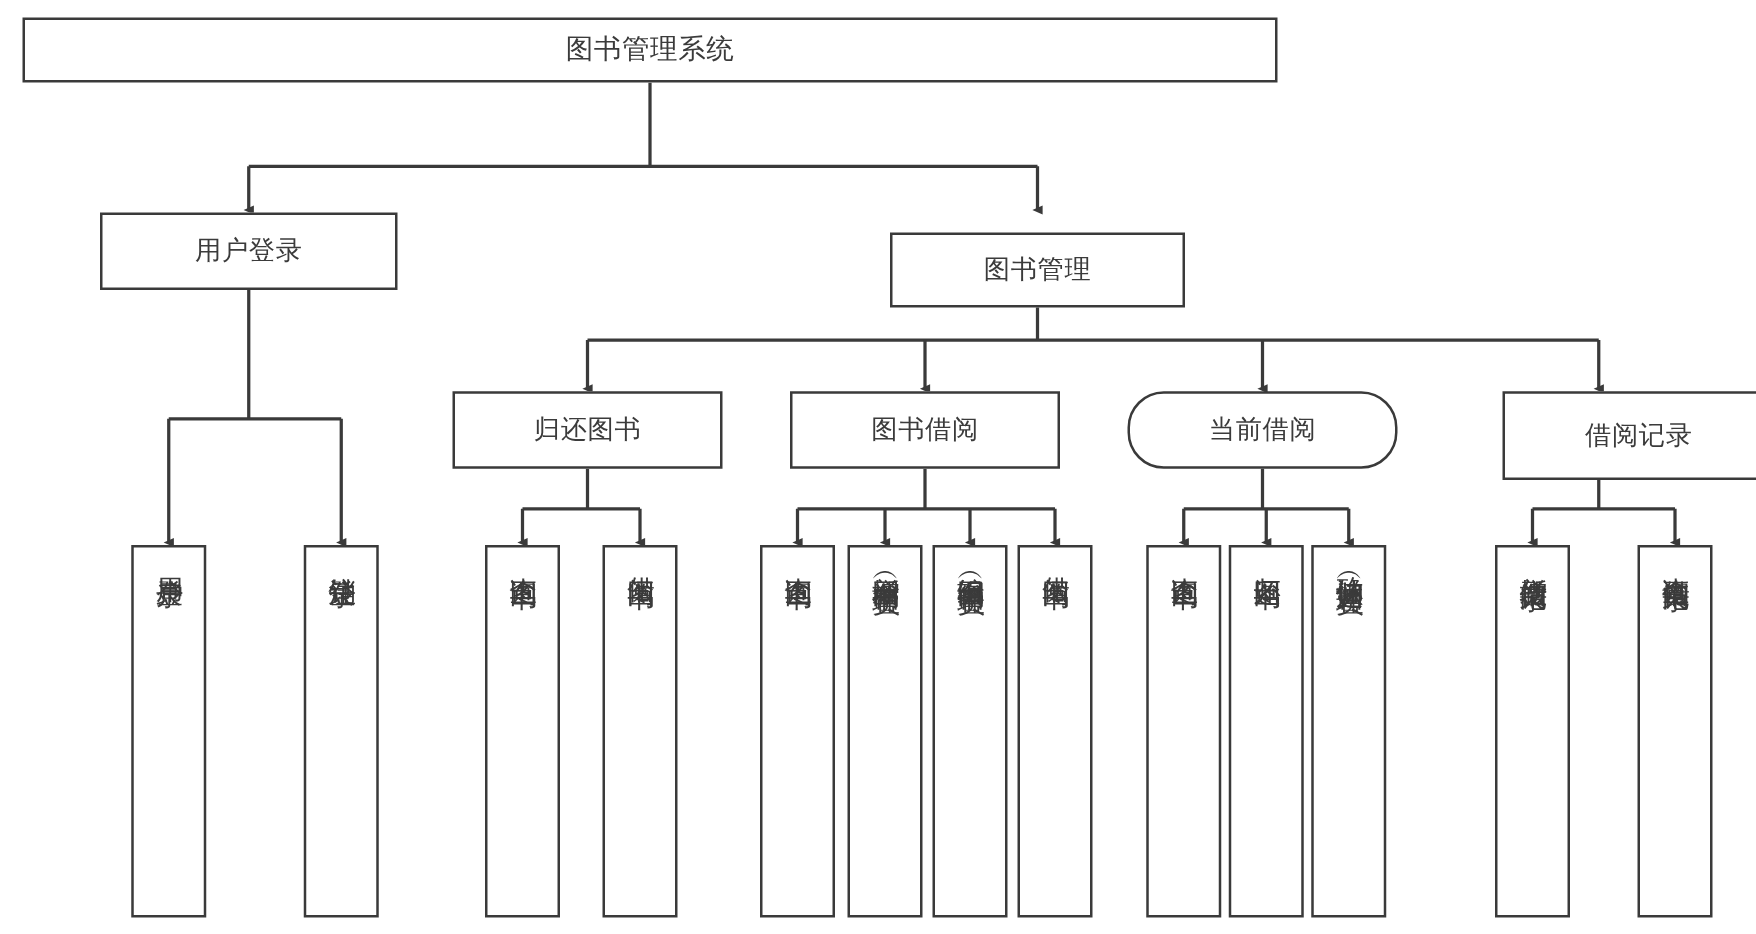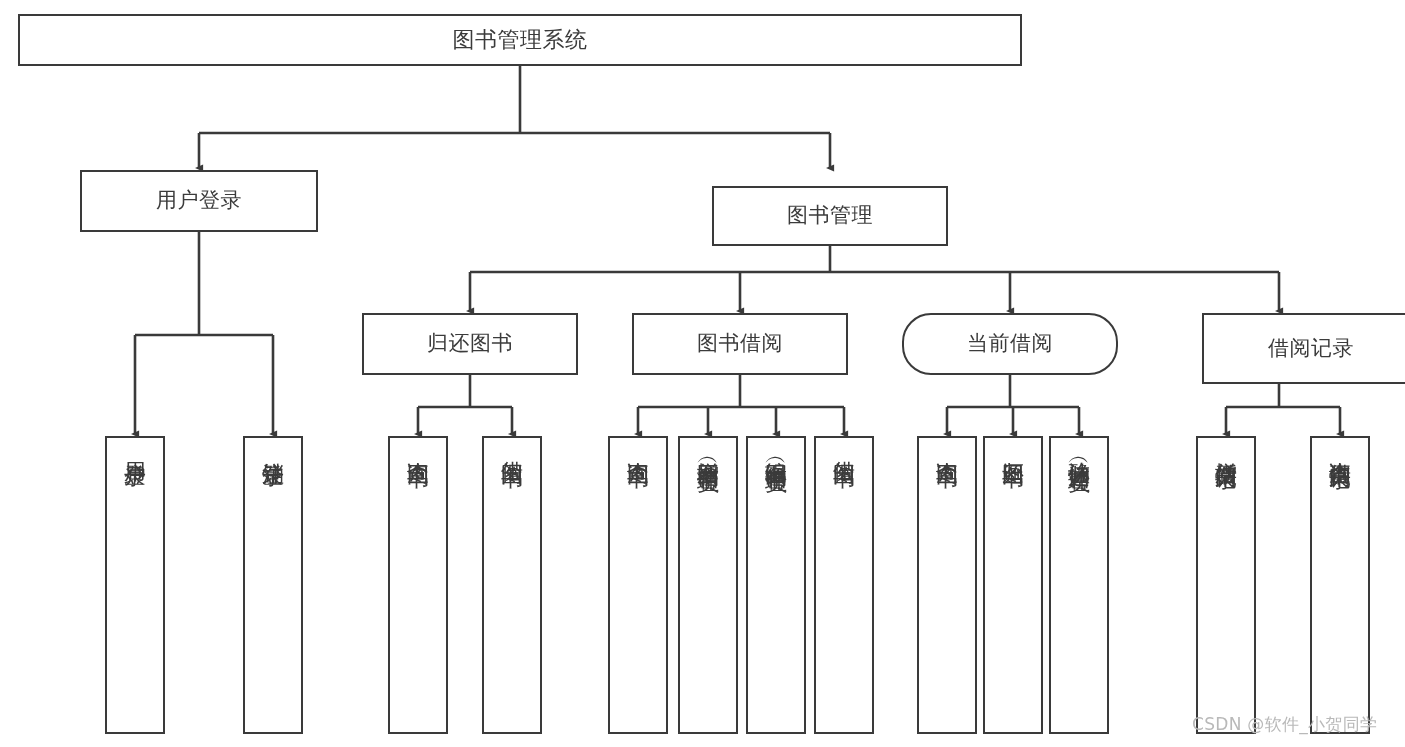--- a/index.html
+++ b/index.html
@@ -173,15 +173,14 @@
         <span class="node-label-v">确认归还（管理员）</span>
       </div>
       <div class="node-box level-4 leaf" style="left: 1196px; top: 436px; width: 60px; height: 298px;">
         <span class="node-label-v">新增借阅记录</span>
       </div>
       <div class="node-box level-4 leaf" style="left: 1310px; top: 436px; width: 60px; height: 298px;">
         <span class="node-label-v">查询借阅记录</span>
       </div>
     </div>
 
-  <div class="watermark">CSDN @软件_小贺同学</div>
 
 </div>
 
 </body></html>

